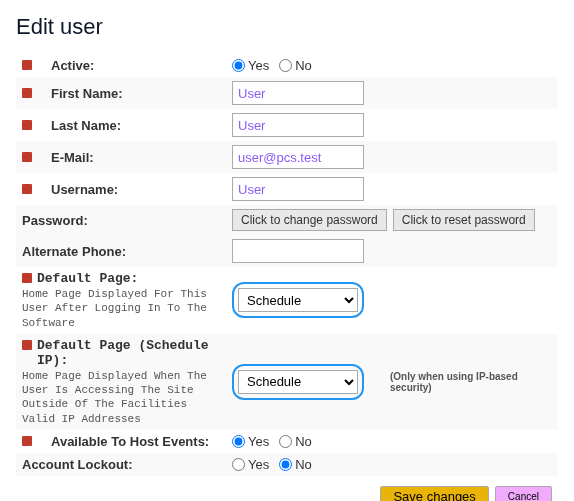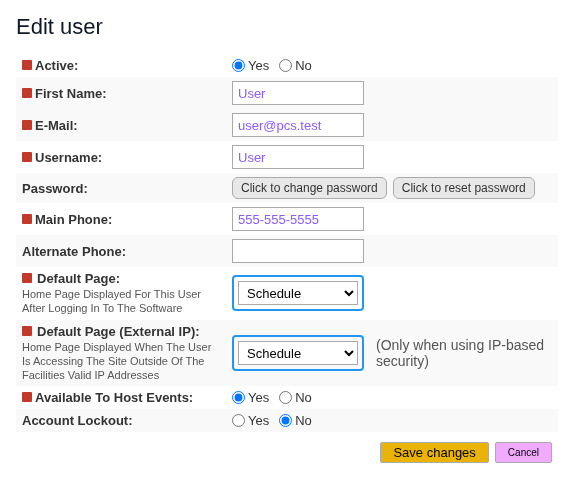--- a/index.html
+++ b/index.html
@@ -31,37 +31,38 @@
       padding: 4px 6px;
       vertical-align: middle;
     }
     .form-table tr td:first-child {
       width: 210px;
       text-align: left;
     }
     .label-cell {
       display: flex;
       align-items: flex-start;
-      gap: 3px;
+      gap: 19px;
     }
     .required-indicator {
       display: inline-block;
       width: 10px;
       height: 10px;
       background: #c0392b;
       border-radius: 1px;
       margin-top: 2px;
       flex-shrink: 0;
     }
     .label-text {
       font-weight: bold;
       color: #333;
     }
     .sublabel-cell {
       vertical-align: top !important;
+      font-family: Liberation Mono, monospace;
     }
     .sublabel-wrapper {
       display: flex;
       flex-direction: column;
       gap: 1px;
     }
     .sublabel-desc {
       font-size: 11px;
       color: #555;
       font-weight: normal;
@@ -86,45 +87,46 @@
       gap: 3px;
       cursor: pointer;
     }
     .btn {
       padding: 3px 8px;
       font-size: 12px;
       border: 1px solid #aaa;
       background: #e8e8e8;
       cursor: pointer;
       color: #333;
-      border-radius: 6px;
+      border-radius: 0;
     }
     .btn-row {
       display: flex;
       gap: 6px;
     }
     select.dropdown {
       height: 24px;
       padding: 2px 4px;
       font-size: 13px;
       border: 1px solid #aaa;
       background: #fff;
       width: 120px;
       cursor: pointer;
     }
     .highlighted-section {
       border: 2px solid #2196f3;
-      border-radius: 4px;
+      border-radius: 12px;
       padding: 4px;
       display: inline-block;
     }
     .note-text {
-      font-size: 14px;
+      font-size: 10px;
       color: #555;
-      margin-left: 6px;
+      margin-left: 20px;
+      font-weight: bold;
     }
     .footer-buttons {
       display: flex;
       justify-content: flex-end;
       gap: 6px;
       margin-top: 10px;
       padding-right: 6px;
     }
     .btn-save {
       background: #eab308;
@@ -181,20 +183,31 @@
           <div class="label-cell">
             <span class="required-indicator"></span>
             <span class="label-text">First Name:</span>
           </div>
         </td>
         <td>
           <input type="text" value="User" style="">
         </td>
       </tr>
 
+      <tr>
+        <td>
+          <div class="label-cell">
+            <span class="required-indicator"></span>
+            <span class="label-text">Last Name:</span>
+          </div>
+        </td>
+        <td>
+          <input type="text" value="User" style="">
+        </td>
+      </tr>
 
       <tr class="row-bg-light">
         <td>
           <div class="label-cell">
             <span class="required-indicator"></span>
             <span class="label-text">E-Mail:</span>
           </div>
         </td>
         <td>
           <input type="text" value="user@pcs.test" style="">
@@ -220,31 +233,20 @@
           </div>
         </td>
         <td>
           <div class="btn-row">
             <button class="btn">Click to change password</button>
             <button class="btn">Click to reset password</button>
           </div>
         </td>
       </tr>
 
-      <tr>
-        <td>
-          <div class="label-cell">
-            <span class="required-indicator"></span>
-            <span class="label-text">Main Phone:</span>
-          </div>
-        </td>
-        <td>
-          <input type="text" value="555-555-5555" style="">
-        </td>
-      </tr>
 
       <tr class="row-bg-light">
         <td>
           <div class="label-cell">
             <span class="label-text">Alternate Phone:</span>
           </div>
         </td>
         <td>
           <input type="text" style="">
         </td>
@@ -269,21 +271,21 @@
             </select>
           </div>
         </td>
       </tr>
 
       <tr class="row-bg-light">
         <td class="sublabel-cell">
           <div class="sublabel-wrapper label-cell">
             <div style="display:flex;align-items:flex-start;gap:5px;">
               <span class="required-indicator"></span>
-              <span class="label-text">Default Page (External IP):</span>
+              <span class="label-text">Default Page (Schedule IP):</span>
             </div>
             <span class="sublabel-desc">Home Page Displayed When The User Is Accessing The Site Outside Of The Facilities Valid IP Addresses</span>
           </div>
         </td>
         <td>
           <div style="display:flex;align-items:center;gap:6px;">
             <div class="highlighted-section">
               <select class="dropdown">
                 <option value="Schedule">Schedule</option>
                 <option value="Dashboard">Dashboard</option>

